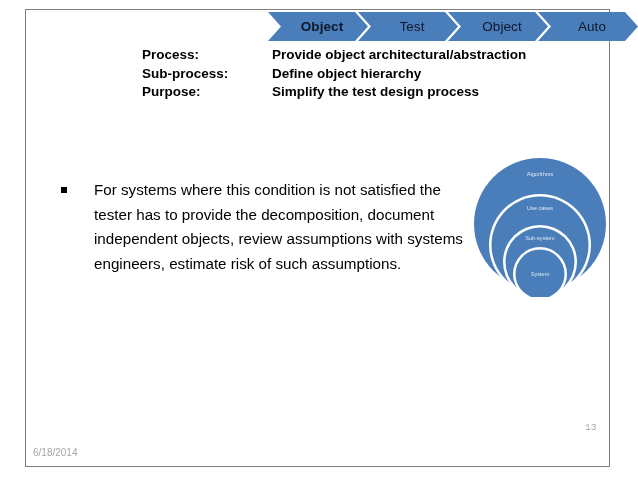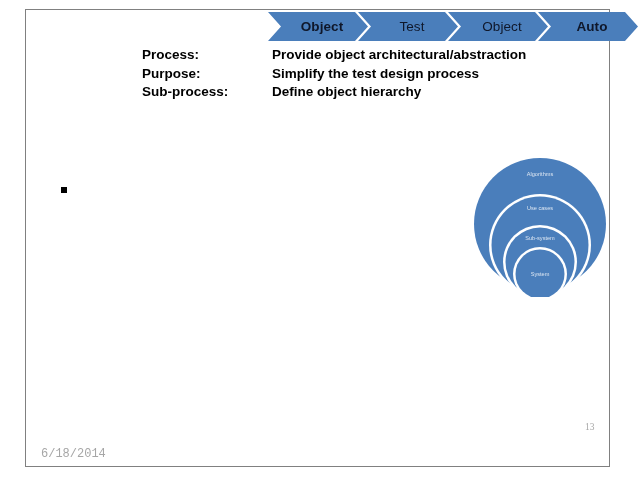--- a/index.html
+++ b/index.html
@@ -42,21 +42,21 @@
     position: relative;
     flex: 1 1 0;
     background: #4A7EBB;
     display: flex;
     align-items: center;
     justify-content: center;
     margin-right: -10px;
     -webkit-clip-path: polygon(0 0, calc(100% - 13px) 0, 100% 50%, calc(100% - 13px) 100%, 0 100%, 13px 50%);
     clip-path: polygon(0 0, calc(100% - 13px) 0, 100% 50%, calc(100% - 13px) 100%, 0 100%, 13px 50%);
   }
-  .chevron:last-child { margin-right: 0; font-weight: bold; }
+  .chevron:last-child { margin-right: 0; }
   .chevron-label {
     font-size: 13.5px;
     color: #0f172a;
     letter-spacing: 0.1px;
     white-space: nowrap;
     padding-left: 8px;
   }
   .chevron-label.active {
     color: #0f172a;
     font-weight: bold;
@@ -110,32 +110,31 @@
     height: 145px;
     z-index: 2;
   }
   #circles-graphic svg { display: block; }
 
   
   #footer-date {
     position: absolute;
     left: 33px;
     top: 447px;
-    font-size: 12px;
+    font-size: 10px;
     color: #A6A6A6;
-    font-family: Liberation Mono, monospace;
-    margin-left: 8px;
+    font-family: Liberation Sans, sans-serif;
   }
   #footer-page {
     position: absolute;
     left: 585px;
     top: 422px;
     font-size: 9.5px;
     color: #A6A6A6;
-    font-family: Liberation Serif, serif;
+    font-family: Liberation Mono, monospace;
   }
 </style>
 </head>
 <body>
 
 <div id="slide-frame"></div>
 
 <div id="chevron-band">
   <div class="chevron">
     <span class="chevron-label active">Object</span>
@@ -150,32 +149,33 @@
     <span class="chevron-label">Auto</span>
   </div>
 </div>
 
 <div id="header-meta">
   <div class="meta-row">
     <span class="meta-label">Process:</span>
     <span class="meta-value">Provide object architectural/abstraction</span>
   </div>
   <div class="meta-row">
+    <span class="meta-label">Sub-process:</span>
+    <span class="meta-value">Define object hierarchy</span>
+  </div>
+  <div class="meta-row">
     <span class="meta-label">Purpose:</span>
     <span class="meta-value">Simplify the test design process</span>
-  </div>
-  <div class="meta-row">
-    <span class="meta-label">Sub-process:</span>
-    <span class="meta-value">Define object hierarchy</span>
   </div>
 </div>
 
 <div id="body-bullets">
   <div class="bullet-item">
     <span class="bullet-marker"></span>
+    <span>For systems where this condition is not satisfied the tester has to provide the decomposition, document independent objects, review assumptions with systems engineers, estimate risk of such assumptions.</span>
   </div>
 </div>
 
 <div id="circles-graphic">
   <svg width="135" height="145" viewBox="0 0 135 145" xmlns="http://www.w3.org/2000/svg">
 
     <circle cx="67" cy="72" r="66" fill="#4A7EBB"></circle>
 
     <circle cx="67" cy="93" r="51" fill="#ffffff"></circle>
     <circle cx="67" cy="93" r="48.5" fill="#4A7EBB"></circle>

